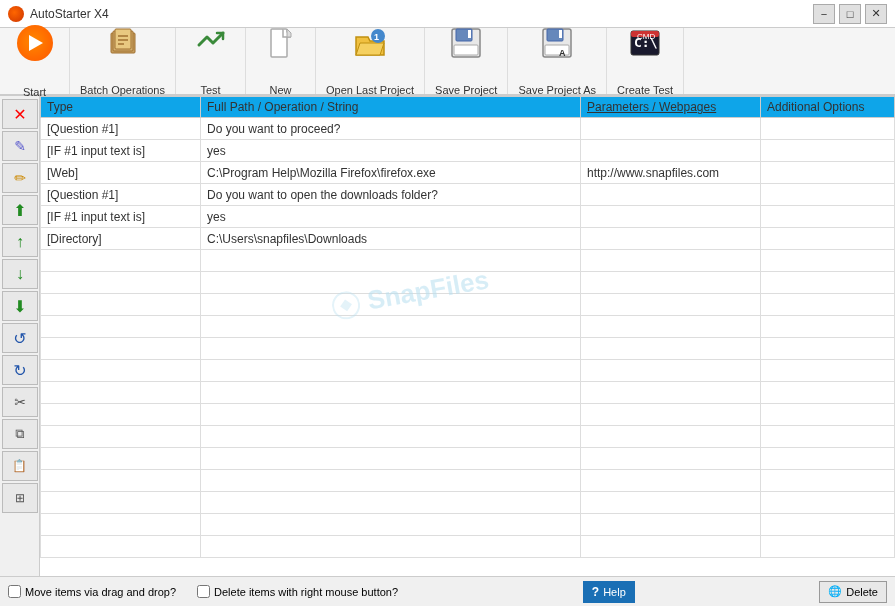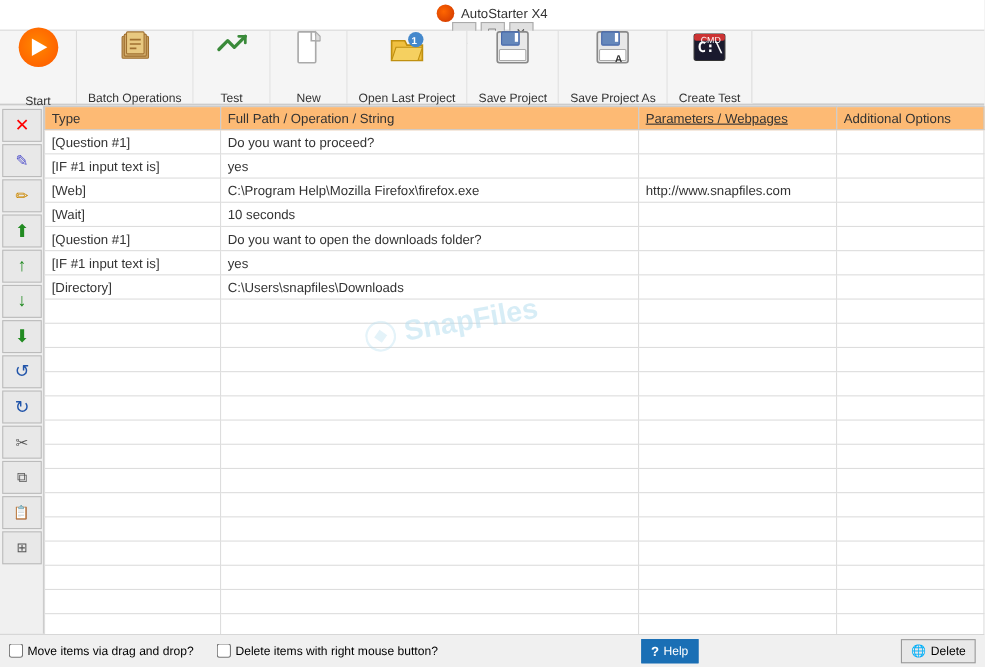--- a/index.html
+++ b/index.html
@@ -12,21 +12,20 @@
       overflow: hidden;
     }
     .title-bar {
       background: #fff;
       display: flex;
       align-items: center;
       justify-content: space-between;
       padding: 4px 8px;
       border-bottom: 1px solid #ccc;
       height: 28px;
-      flex-direction: column;
     }
     .title-bar-left {
       display: flex;
       align-items: center;
       gap: 6px;
       font-size: 12px;
       color: #333;
     }
     .title-icon {
       width: 16px;
@@ -136,21 +135,21 @@
       flex: 1;
       overflow-y: auto;
       background: white;
     }
     table {
       width: 100%;
       border-collapse: collapse;
       table-layout: fixed;
     }
     table th {
-      background: #fdba74;
+      background: #0ea5e9;
       border: 1px solid #ccc;
       padding: 3px 6px;
       text-align: left;
       font-weight: normal;
       font-size: 12px;
       color: #333;
     }
     table td {
       border: 1px solid #ddd;
       padding: 3px 6px;
@@ -349,26 +348,20 @@
       <td></td>
       <td></td>
     </tr>
           <tr>
       <td>[Web]</td>
       <td>C:\Program Help\Mozilla Firefox\firefox.exe</td>
       <td>http://www.snapfiles.com</td>
       <td></td>
     </tr>
           <tr>
-      <td>[Wait]</td>
-      <td>10 seconds</td>
-      <td></td>
-      <td></td>
-    </tr>
-          <tr>
       <td>[Question #1]</td>
       <td>Do you want to open the downloads folder?</td>
       <td></td>
       <td></td>
     </tr>
           <tr>
       <td>[IF #1 input text is]</td>
       <td>yes</td>
       <td></td>
       <td></td>

